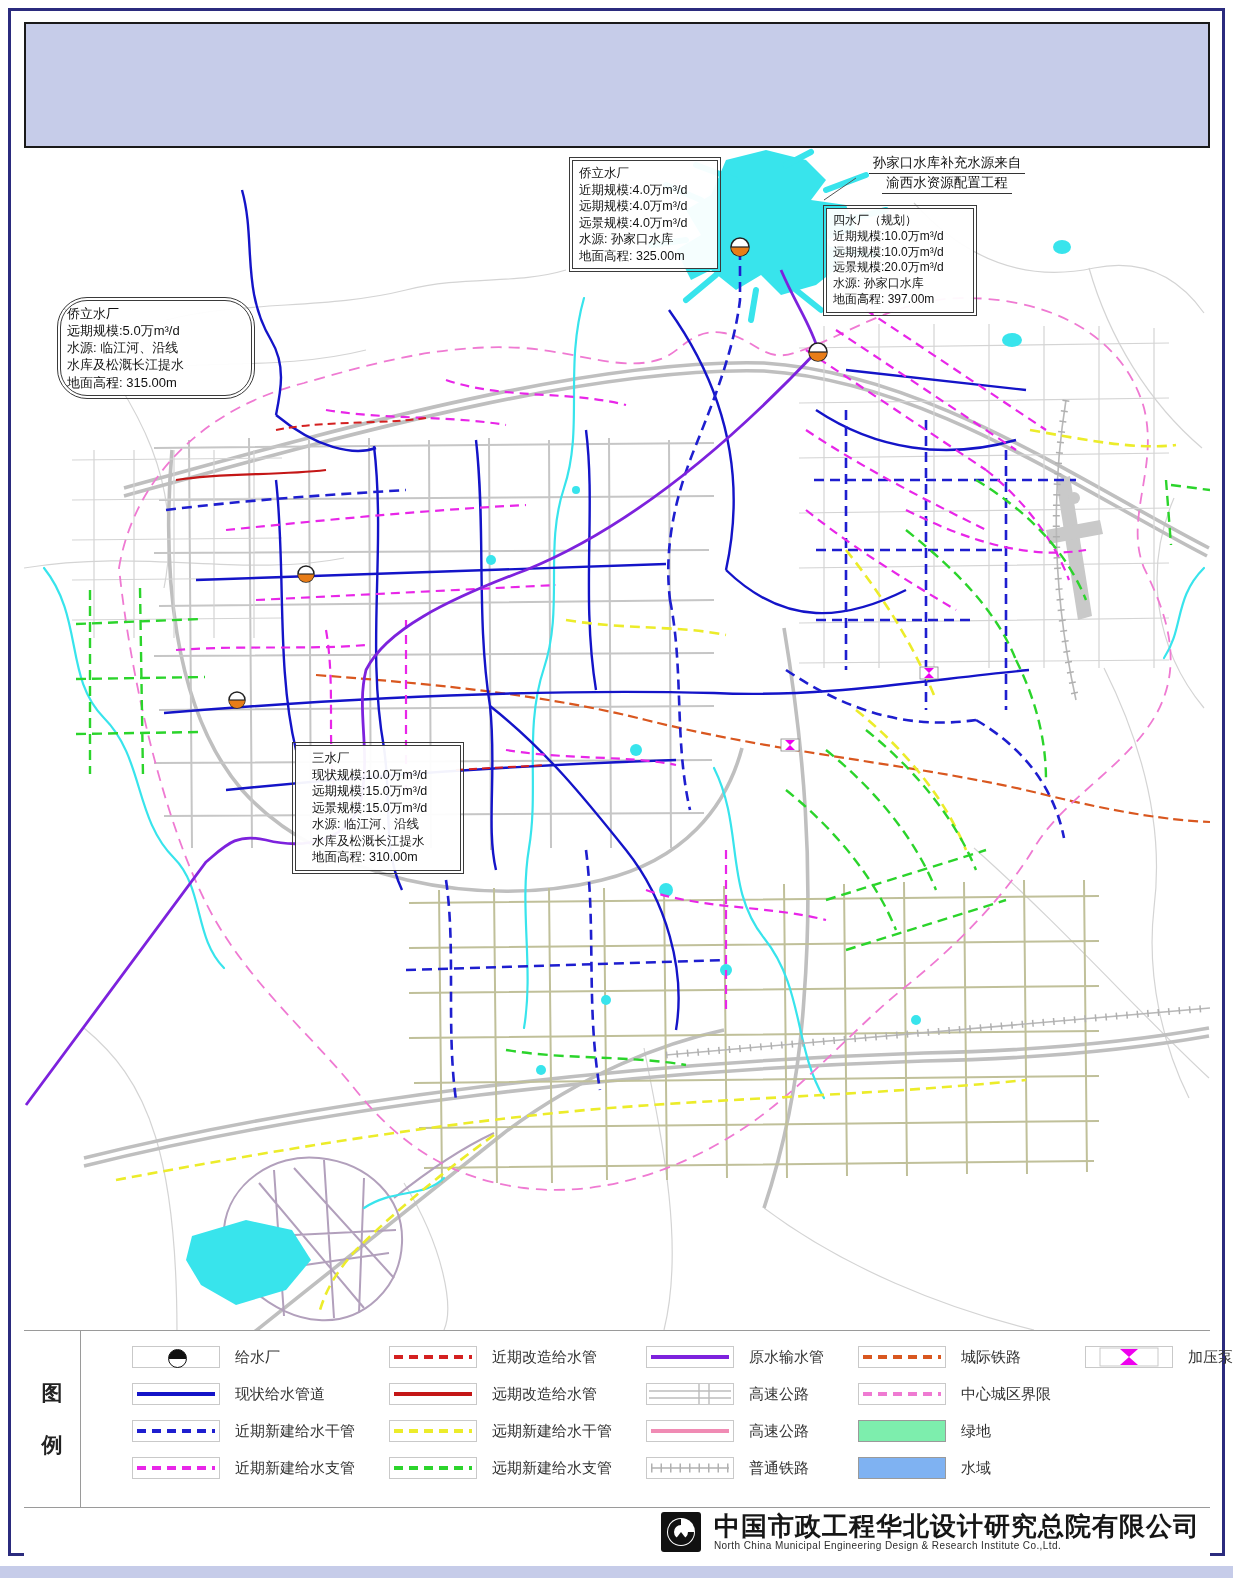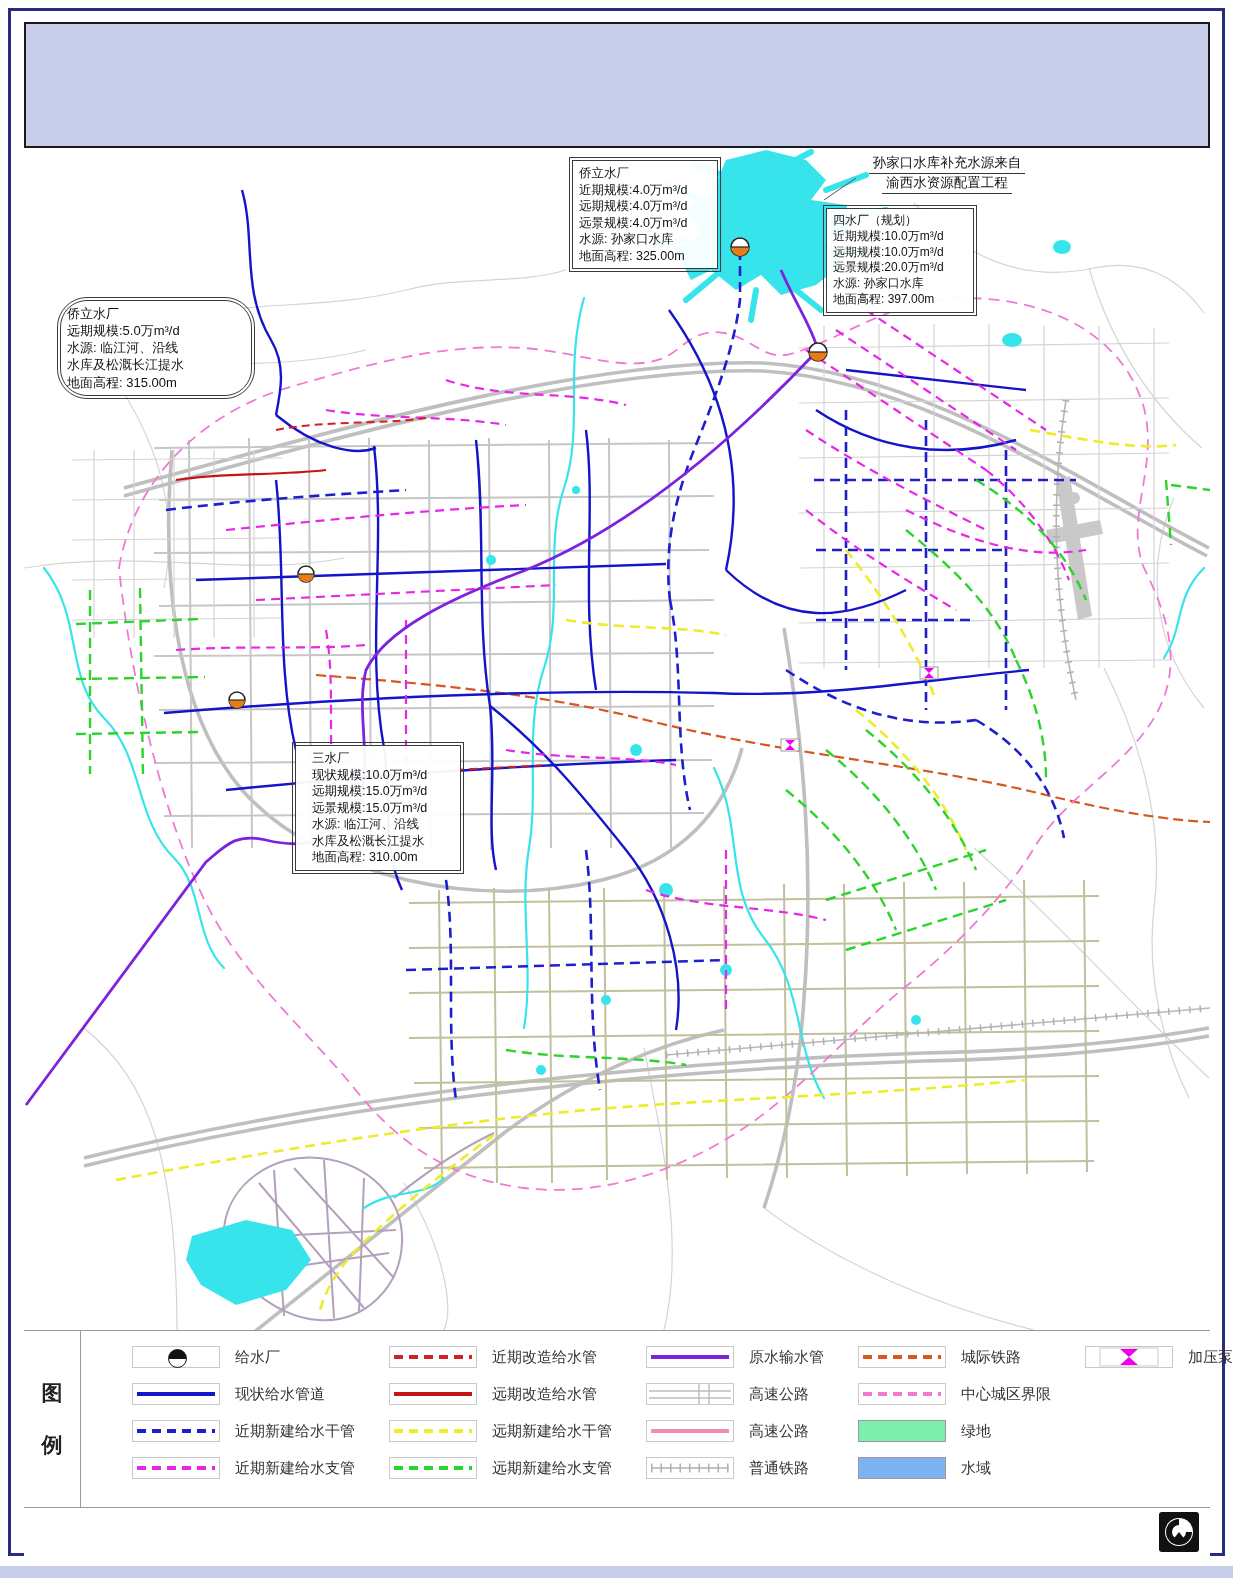--- a/index.html
+++ b/index.html
@@ -440,17 +440,21 @@
   </div>
 
   <div id="footer">
     <div id="company">
       <svg width="42" height="42" viewBox="0 0 42 42">
         <rect x="1" y="1" width="40" height="40" rx="3" fill="#111"></rect>
         <circle cx="21" cy="21" r="14" fill="#fff"></circle>
         <path d="M21,8 A13,13 0 1 0 34,21 L28,21 A7,7 0 1 1 21,14 Z" fill="#111"></path>
         <path d="M21,21 L28,30 L14,30 Z" fill="#111"></path>
       </svg>
+      <div id="company-names">
+        <div id="company-cn">中国市政工程华北设计研究总院有限公司</div>
+        <div id="company-en">North China Municipal Engineering Design &amp; Research Institute Co.,Ltd.</div>
+      </div>
     </div>
   </div>
 
   <div id="bottom-strip"></div>
 </div>
 
 </body></html>

